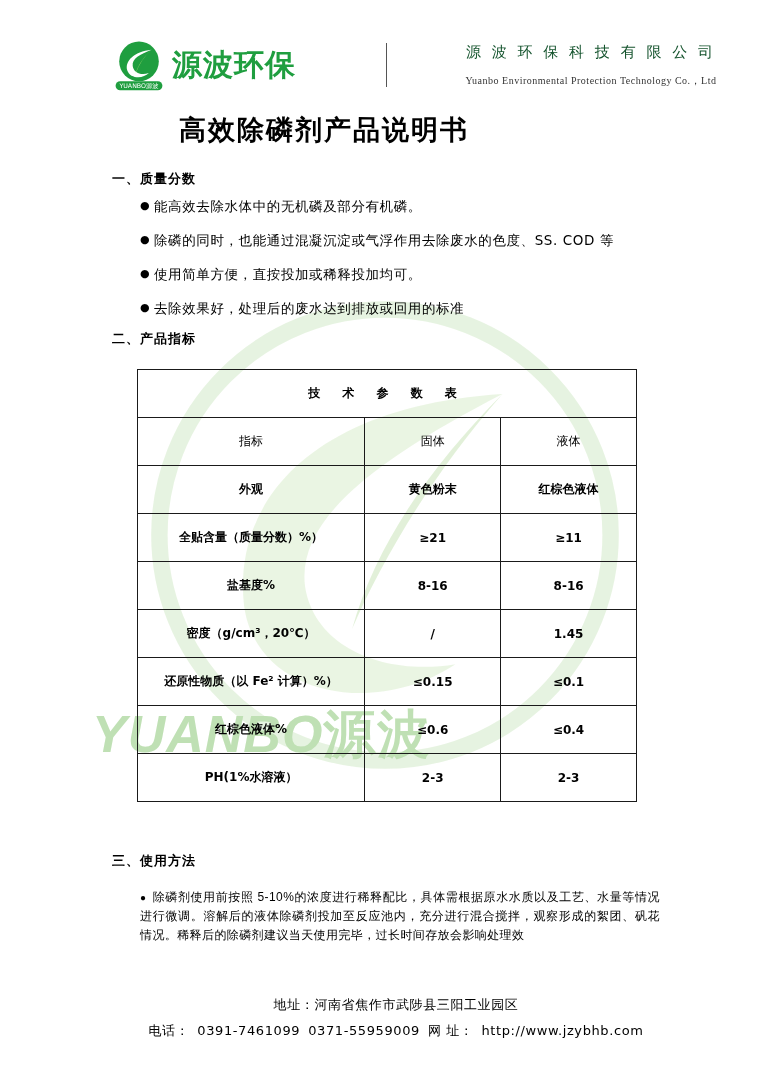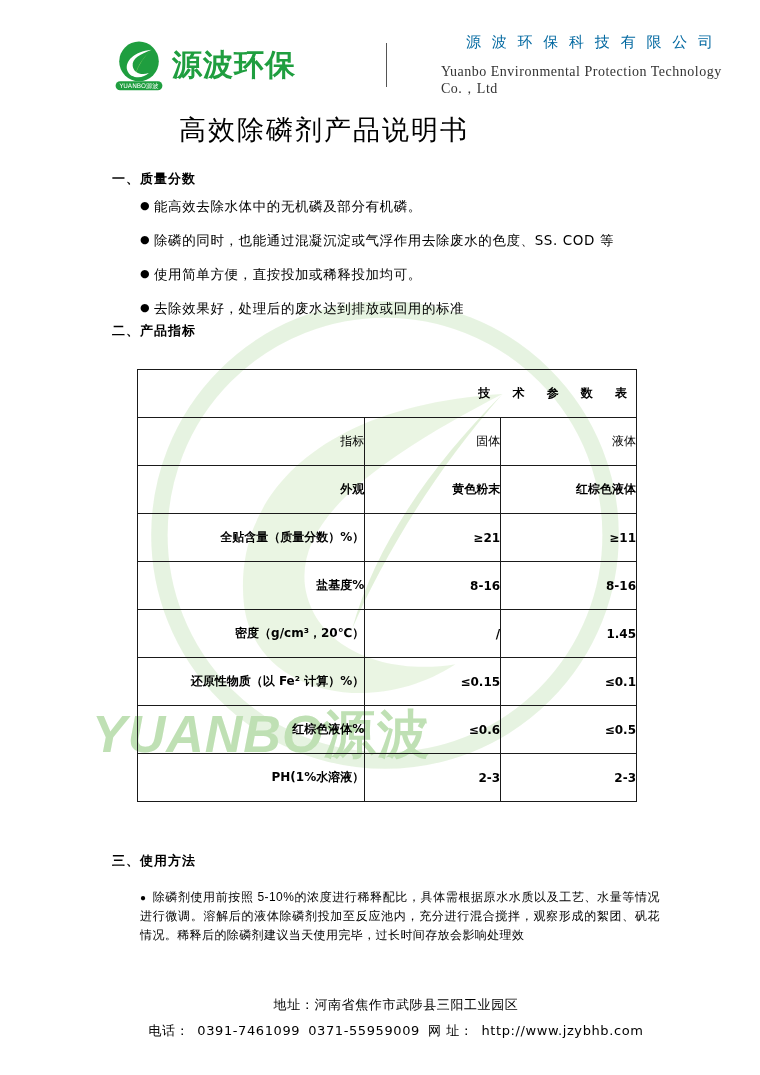--- a/index.html
+++ b/index.html
@@ -84,40 +84,40 @@
   }
   .company-block {
     display: flex;
     flex-direction: column;
     justify-content: center;
     align-items: center;
     width: 300px;
   }
   .company-cn {
     font-size: 15px;
-    color: #0369a1;
+    color: #14532d;
     letter-spacing: 3px;
     font-family: "DejaVu Sans", "Liberation Sans", sans-serif;
   }
   .company-en {
     margin-top: 12px;
-    font-size: 14px;
+    font-size: 10px;
     color: #333;
     letter-spacing: .5px;
     font-family: "Liberation Serif", serif;
   }
   
   .doc-title {
     position: absolute;
     top: 112px;
     left: 0;
     width: 648px;
     text-align: center;
     font-size: 27px;
-    font-weight: normal;
+    font-weight: bold;
     color: #000;
     letter-spacing: 2px;
     font-family: "DejaVu Sans", "Liberation Sans", sans-serif;
   }
   
   .section-heading {
     position: absolute;
     left: 112px;
     font-size: 13px;
     font-weight: bold;
@@ -155,21 +155,21 @@
     top: 369px;
     width: 500px;
   }
   table.params {
     border-collapse: collapse;
     width: 500px;
     background: transparent;
   }
   table.params td {
     border: 1px solid #1a1a1a;
-    text-align: right;
+    text-align: center;
     font-size: 12px;
     color: #000;
     font-family: "DejaVu Sans", "Liberation Sans", sans-serif;
     padding: 0;
     height: 47px;
   }
   td.tbl-title {
     height: 60px;
     font-size: 19px;
     font-weight: bold;
@@ -268,21 +268,21 @@
     <div class="bullet-item">
       <span class="bullet-dot">●</span>
       <span class="bullet-text">使用简单方便，直按投加或稀释投加均可。</span>
     </div>
     <div class="bullet-item">
       <span class="bullet-dot">●</span>
       <span class="bullet-text">去除效果好，处理后的废水达到排放或回用的标准</span>
     </div>
   </div>
 
-  <div class="section-heading" style="top:322px">二、产品指标</div>
+  <div class="section-heading" style="top:330px">二、产品指标</div>
 
   <div class="tbl-wrap">
     <table class="params">
       <tbody>
         <tr>
           <td class="tbl-title" colspan="3">技 术 参 数 表</td>
         </tr>
         <tr>
           <td class="col-label head-cell">指标</td>
           <td class="col-val head-cell">固体</td>
@@ -309,21 +309,21 @@
           <td class="col-val">1.45</td>
         </tr>
         <tr>
           <td class="col-label">还原性物质（以 Fe² 计算）%）</td>
           <td class="col-val">≤0.15</td>
           <td class="col-val">≤0.1</td>
         </tr>
         <tr>
           <td class="col-label">红棕色液体%</td>
           <td class="col-val">≤0.6</td>
-          <td class="col-val">≤0.5</td>
+          <td class="col-val">≤0.4</td>
         </tr>
         <tr>
           <td class="col-label">PH(1%水溶液）</td>
           <td class="col-val">2-3</td>
           <td class="col-val">2-3</td>
         </tr>
       </tbody>
     </table>
   </div>
 

